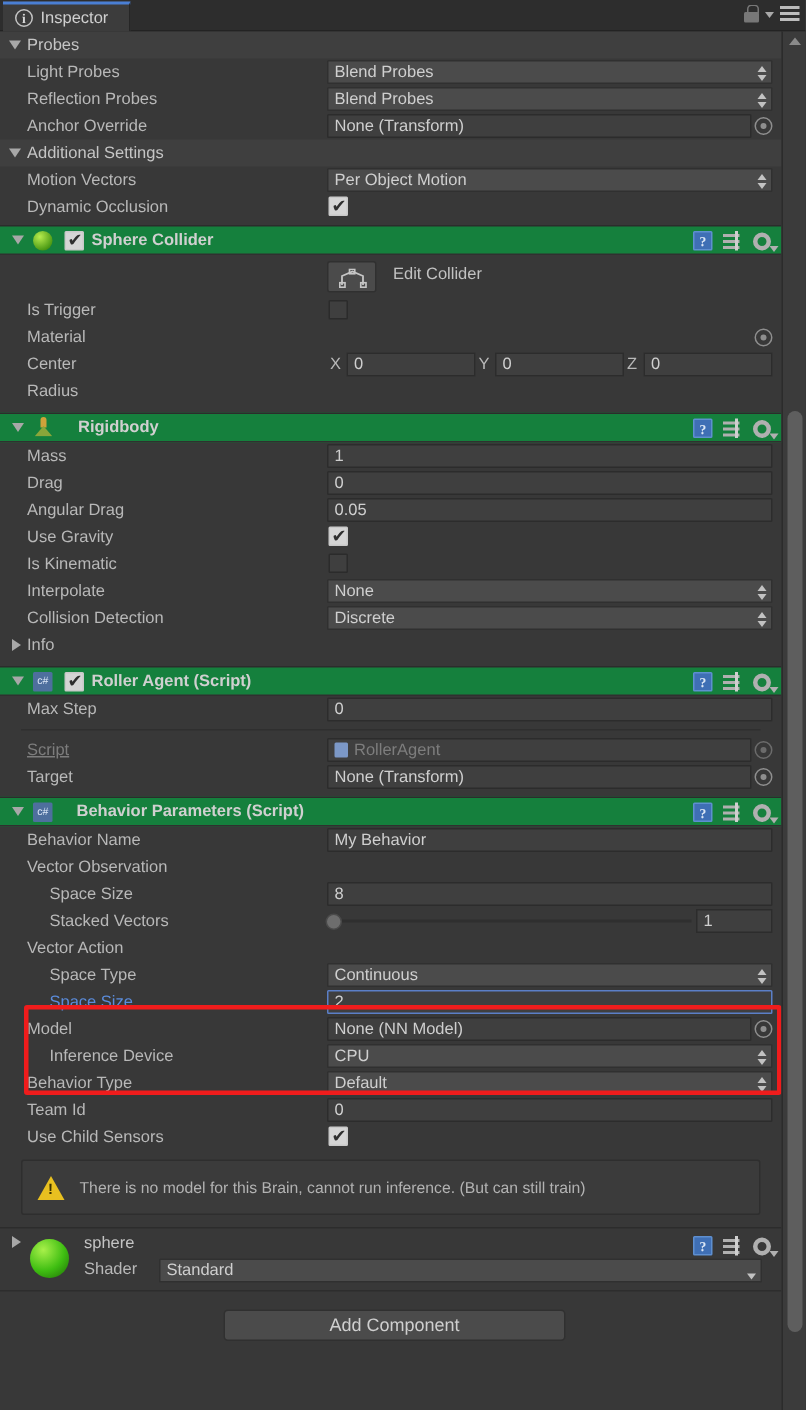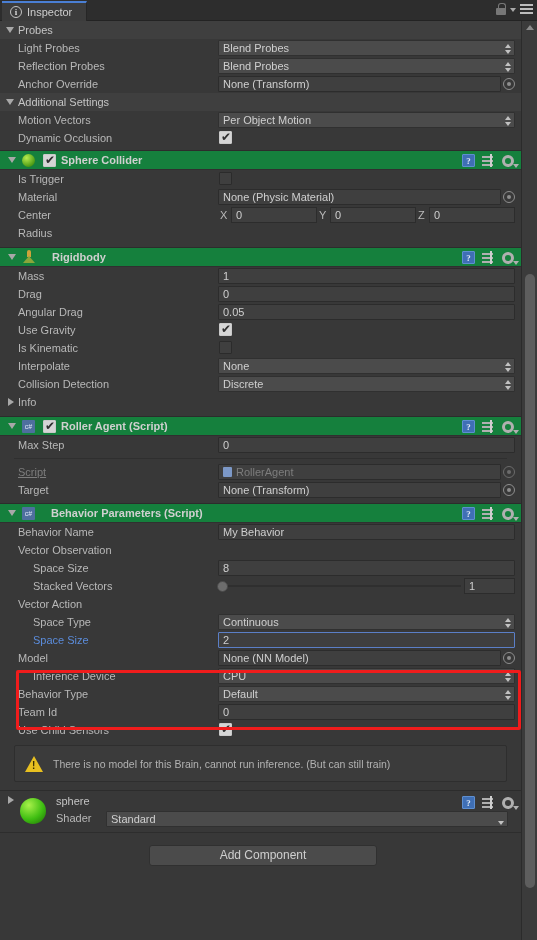--- a/index.html
+++ b/index.html
@@ -359,33 +359,39 @@
         <span class="sphere-dot"></span>
         <span class="hdr-check" style="margin-left:8px"></span>
         <span class="comp-title" style="margin-left:5px">Sphere Collider</span>
         <span class="hdr-icons">
           <span class="ic-help">?</span>
           <span class="ic-preset"></span>
           <span class="ic-gear"></span>
         </span>
       </div>
 
+      <div class="editcollider-row">
+        <div class="ec-btn">
+          <svg width="19" height="13" viewBox="0 0 19 13">
+            <path d="M2 11 L2 5 L9 2 L16 5 L16 11" fill="none" stroke="#c6c6c6" stroke-width="1.2"></path>
+            <rect x="0.5" y="9.5" width="3.5" height="3" fill="none" stroke="#c6c6c6" stroke-width="1.1"></rect>
+            <rect x="14.5" y="9.5" width="3.5" height="3" fill="none" stroke="#c6c6c6" stroke-width="1.1"></rect>
+            <rect x="7" y="0.5" width="3.5" height="3" fill="none" stroke="#c6c6c6" stroke-width="1.1"></rect>
+          </svg>
+        </div>
+        <span class="ec-label">Edit Collider</span>
+      </div>
 
       <div class="row">
         <span class="lbl i1">Is Trigger</span>
         <span class="checkbox"></span>
       </div>
 
       <div class="row">
         <span class="lbl i1">Material</span>
-        <div class="fieldcol obj">
-          <div class="objfield">
-            <span>None (Physic Material)</span>
-          </div>
-        </div>
         <span class="picker" style="left:503px"></span>
       </div>
 
       <div class="row">
         <span class="lbl i1">Center</span>
         <div class="vec3">
           <span class="comp">
             <span class="ax">X</span>
             <span class="box">0</span>
           </span>

